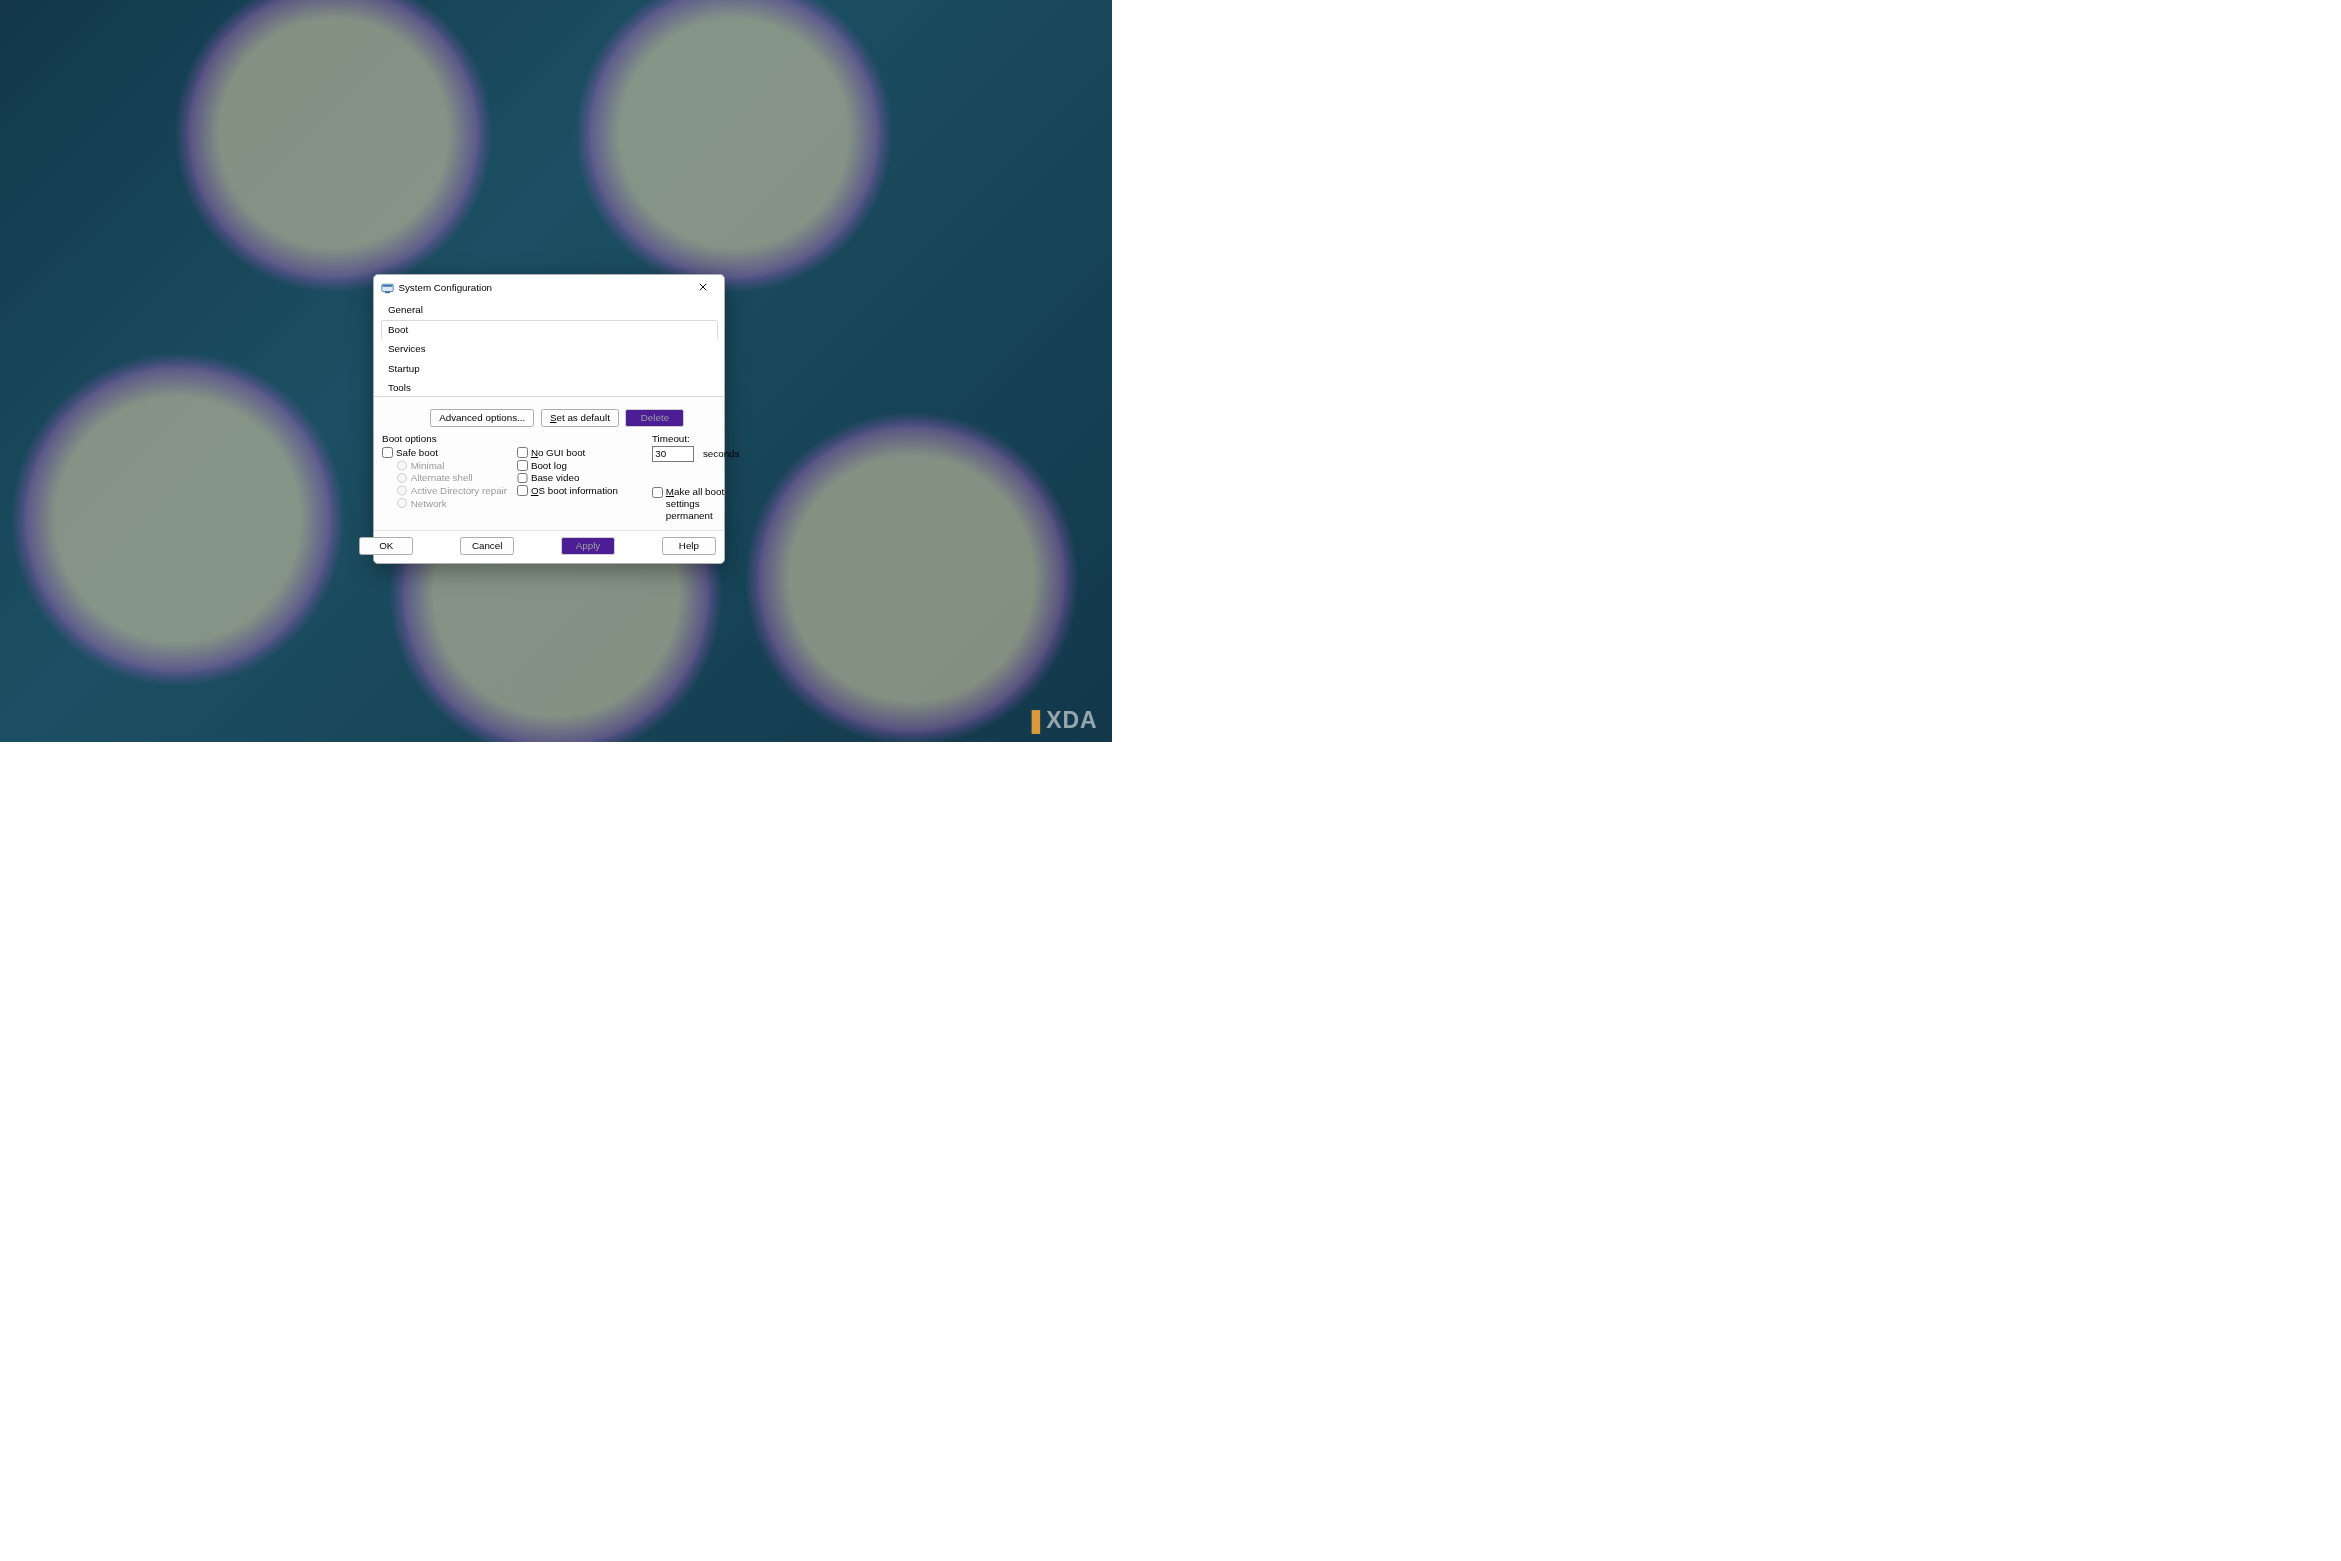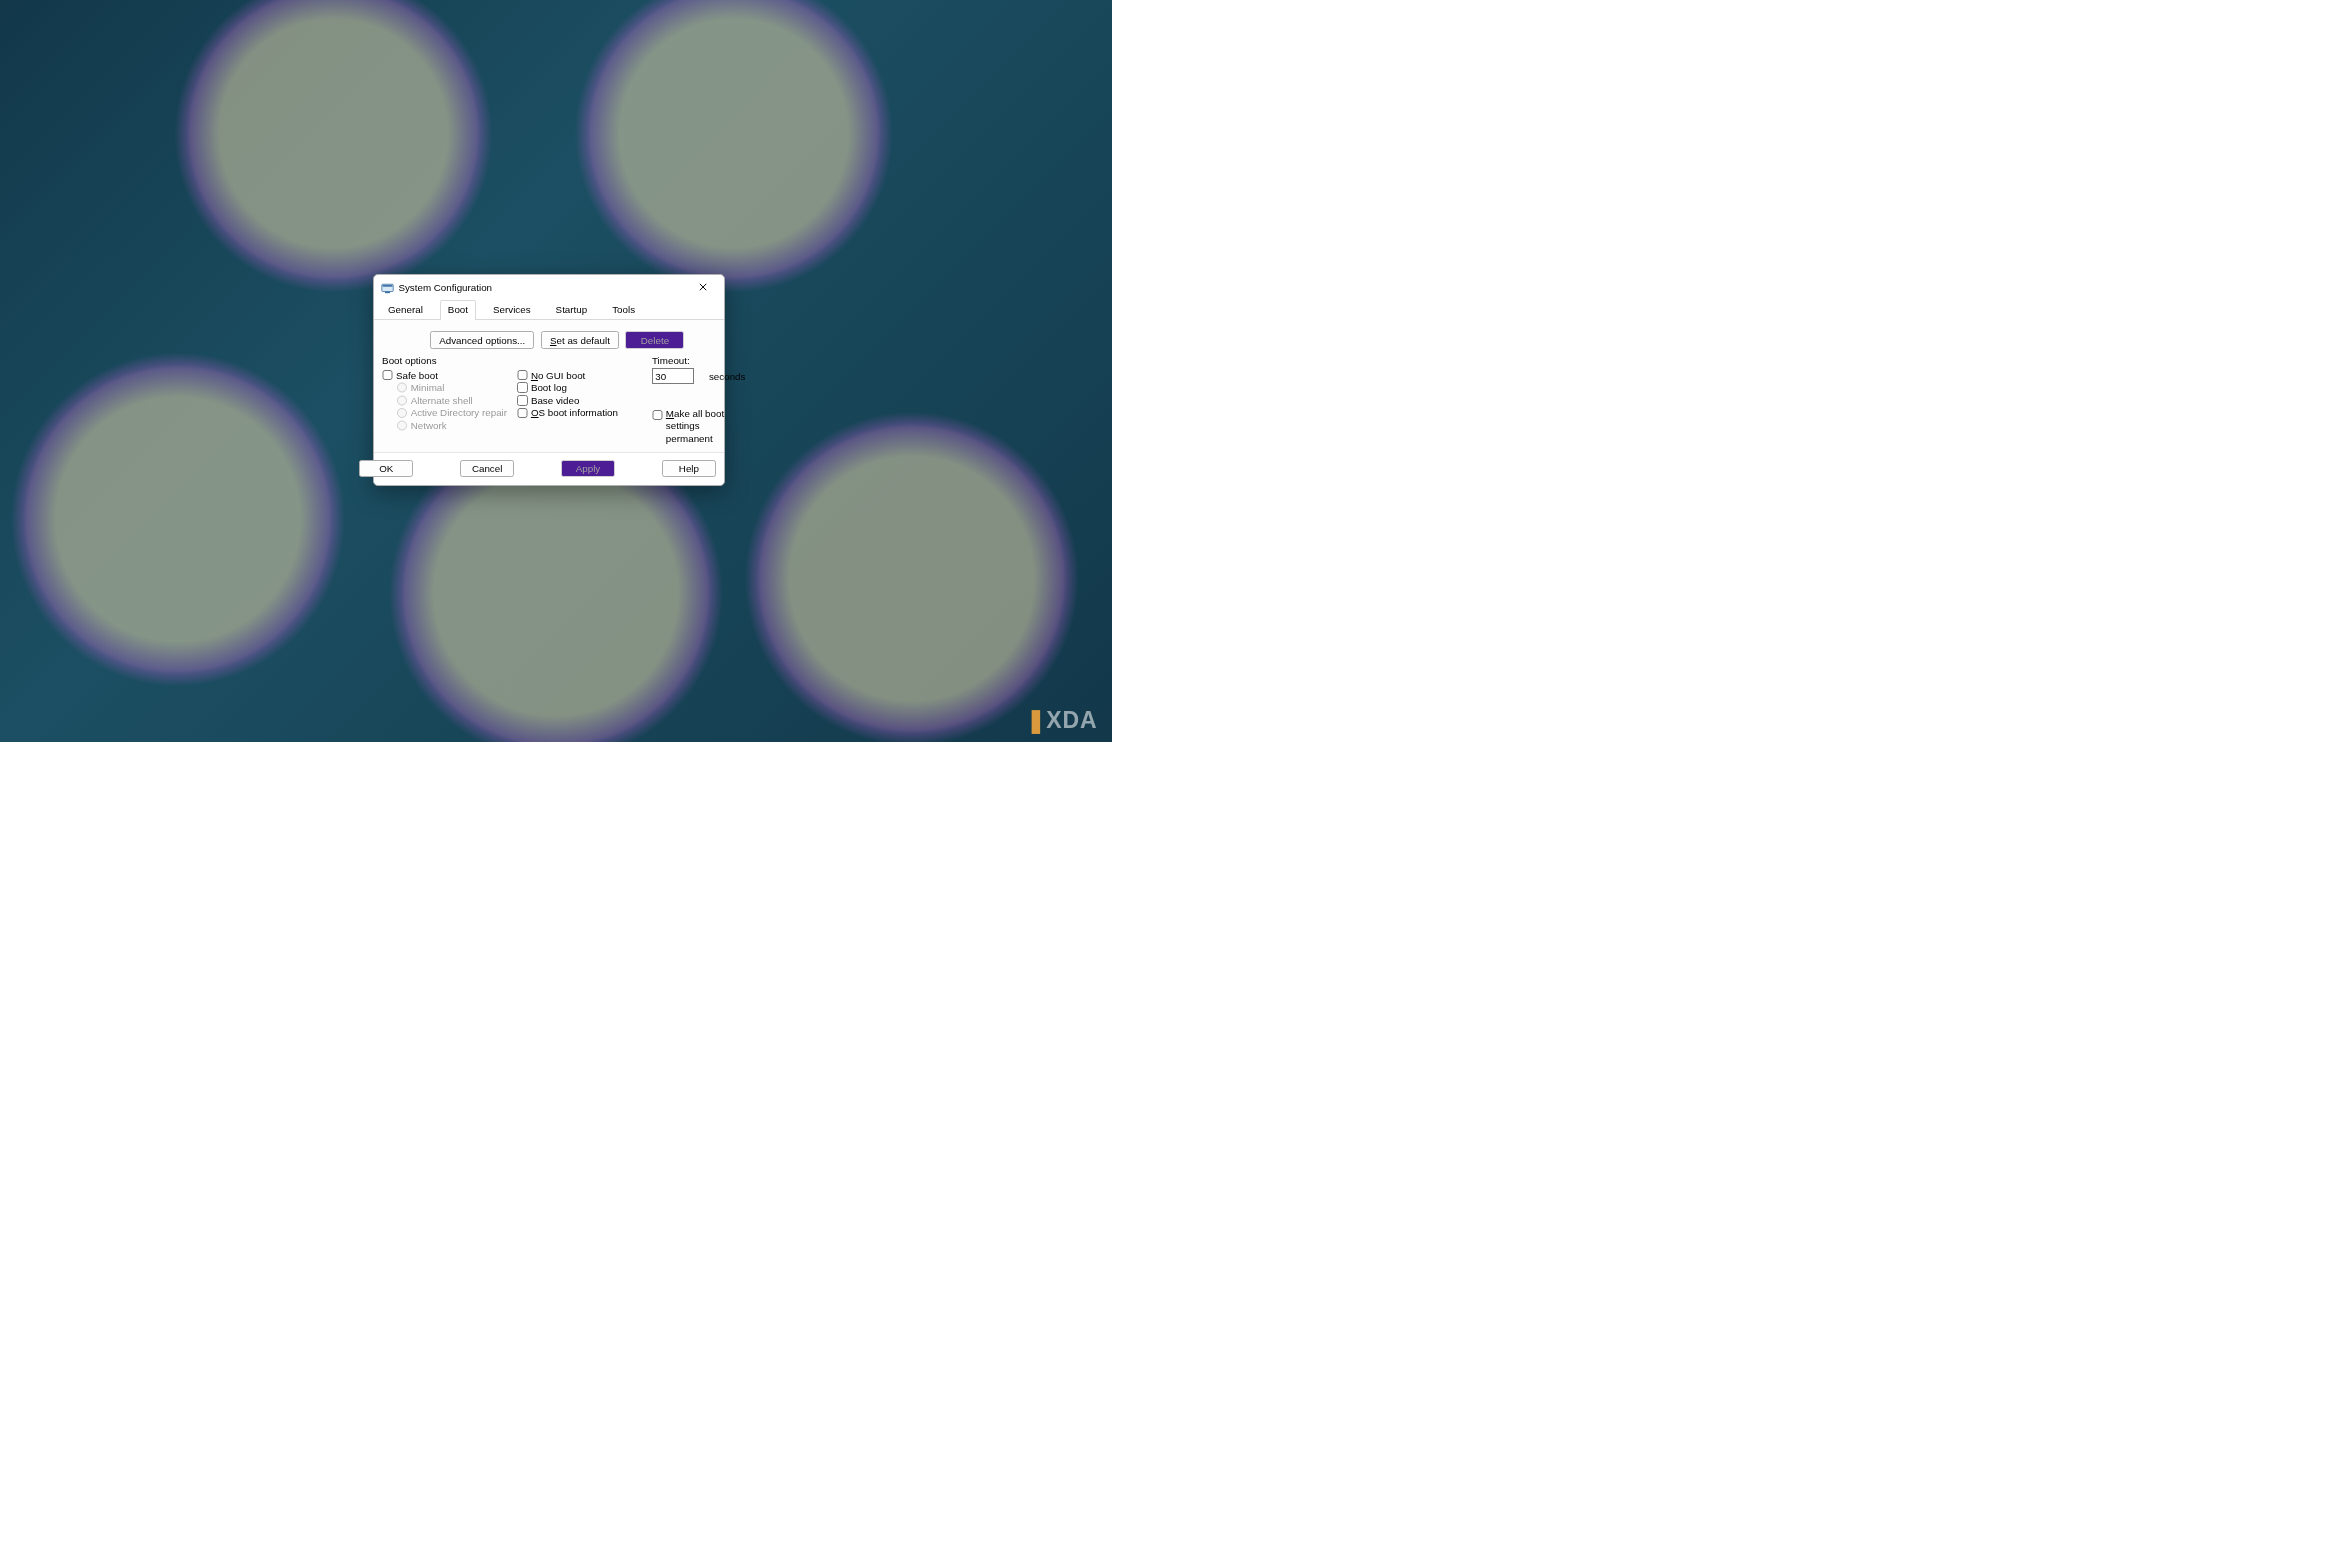--- a/index.html
+++ b/index.html
@@ -61,23 +61,24 @@
     display: inline-flex; align-items: center; justify-content: center;
   }
   .titlebar .title { flex: 1; color: #000; }
   .titlebar .closebtn {
     width: 33px; height: 23px;
     display: inline-flex; align-items: center; justify-content: center;
     border-radius: 3.3px;
     cursor: default;
   }
   .tabs {
-    display: flex; gap: 10px;
+    display: flex; gap: 0;
     padding: 0 6.5px;
     border-bottom: 0.8px solid #d9d9d9;
+    flex-direction: column;
   }
   .tab {
     padding: 3.3px 6.5px 4.1px 6.5px;
     border: 0.8px solid transparent;
     border-bottom: none;
     position: relative;
     top: 0.8px;
     cursor: default;
     color: #000;
   }
@@ -227,21 +228,21 @@
             <label>Base video</label>
           </div>
           <div class="cb-row">
             <input type="checkbox" style="">
             <label><span class="ul">O</span><span>S boot information</span></label>
           </div>
         </div>
 
         <div class="rightcol">
           <div>Timeout:</div>
-          <div style="margin-top:1.6px; display:flex; align-items:center; gap:15px;">
+          <div style="margin-top:1.6px; display:flex; align-items:center; gap:9px;">
             <input class="timeout-input" value="30" style="">
             <span>seconds</span>
           </div>
           <div class="cb-row" style="margin-top:23px; align-items:flex-start;">
             <input type="checkbox" style="margin-top: 1.6px;">
             <label style="line-height:1.25"><span class="ul">M</span><span>ake all boot settings permanent</span></label>
           </div>
         </div>
       </div>
     </div>

